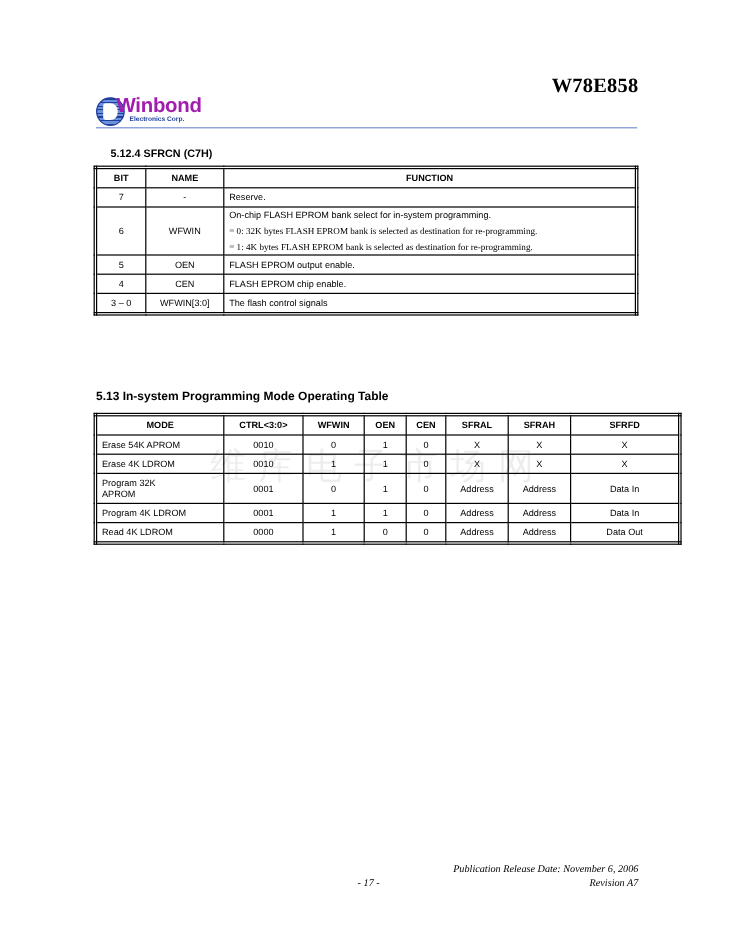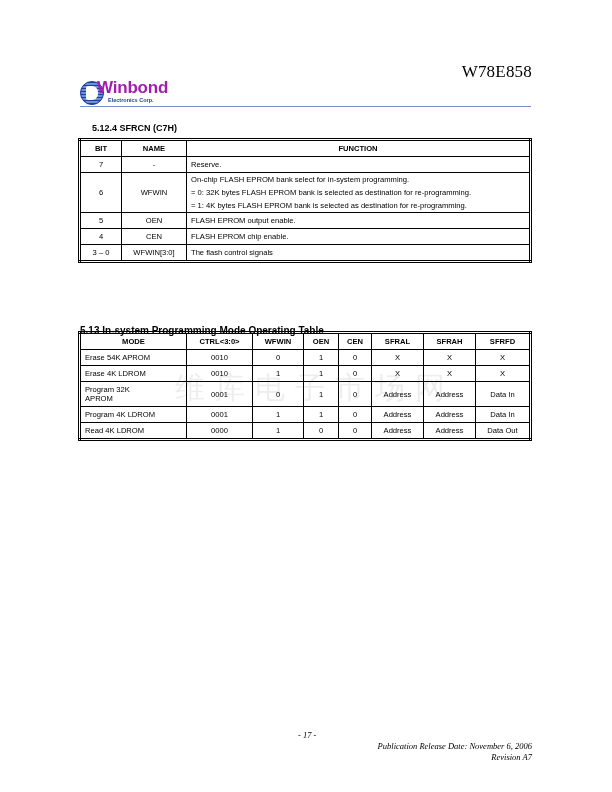--- a/index.html
+++ b/index.html
@@ -1,41 +1,41 @@
 <!DOCTYPE html>
 <html><head>
 <meta charset="utf-8">
 <style>
   html, body { margin:0; padding:0; background:#ffffff; }
   body { width:612px; height:792px; position:relative; overflow:hidden; font-family:"Liberation Sans", sans-serif; color:#000; }
-  .doc-title { position:absolute; right:80px; top:62px; font-family:"Liberation Serif", serif; font-weight:normal; font-size:17px; letter-spacing:0.2px; }
+  .doc-title { position:absolute; right:80px; top:62px; font-family:"Liberation Serif", serif; font-weight:bold; font-size:17px; letter-spacing:0.2px; }
   .logo { position:absolute; left:80px; top:80px; width:90px; height:26px; }
   .logo-globe { position:absolute; left:0; top:1px; width:22px; height:22px; border-radius:50%;
     background: repeating-linear-gradient(0deg, #1d3f9e 0 1px, #6f8fd8 1px 3px), #3a5cc0;
     border:1px solid #1d3f9e; }
   .logo-globe::after { content:""; position:absolute; left:5px; top:4px; width:12px; height:14px; background:#fff; border-radius:2px 6px 6px 2px; }
   .logo-word { position:absolute; left:17px; top:-2px; font-weight:bold; font-size:17px; color:#a21caf; letter-spacing:-0.2px; }
   .logo-sub { position:absolute; left:28px; top:17px; font-size:5.5px; font-weight:bold; color:#1d3f9e; }
   .header-rule { position:absolute; left:80px; top:106px; width:451px; height:1px; background:#7b8fd0; }
 
   .section-title { position:absolute; left:80px; font-weight:bold; font-size:9px; }
   .watermark { position:absolute; left:175px; top:368px; font-size:30px; color:rgba(0,0,0,0.07); letter-spacing:10px; font-family:"DejaVu Sans", sans-serif; pointer-events:none; white-space:nowrap; }
 
   table.tbl { position:absolute; border-collapse:collapse; border:3px double #000; font-size:7.6px; }
   table.tbl th, table.tbl td { border:0.8px solid #000; padding:0 4px; line-height:9px; }
   table.tbl th { font-weight:bold; text-align:center; height:15px; }
   table.tbl td { height:15px; }
   .c { text-align:center; }
   .fn p { margin:0; padding:2px 0; }
-  .fn p.hang { padding-left:11px; text-indent:-11px; }
+  .fn p.hang { padding-left:11px; text-indent:-11px;font-family:Liberation Serif, serif; }
 
   #t1 { left:78px; top:138px; width:454px; }
-  #t2 { left:78px; top:331px; width:454px; }
+  #t2 { left:78px; top:344px; width:490px; }
 
-  .footer-pub { position:absolute; right:80px; top:719px; font-family:"Liberation Serif", serif; font-style:italic; font-size:8.5px; text-align:right; line-height:11px;margin-top:22px; }
+  .footer-pub { position:absolute; right:80px; top:719px; font-family:"Liberation Serif", serif; font-style:italic; font-size:8.5px; text-align:right; line-height:11px; }
   .footer-page { position:absolute; left:298px; top:730px; font-family:"Liberation Serif", serif; font-style:italic; font-size:8.5px; }
 </style>
 </head>
 <body>
 
 <div class="doc-title">W78E858</div>
 
 <div class="logo">
   <div class="logo-globe"></div>
   <div class="logo-word">Winbond</div>

